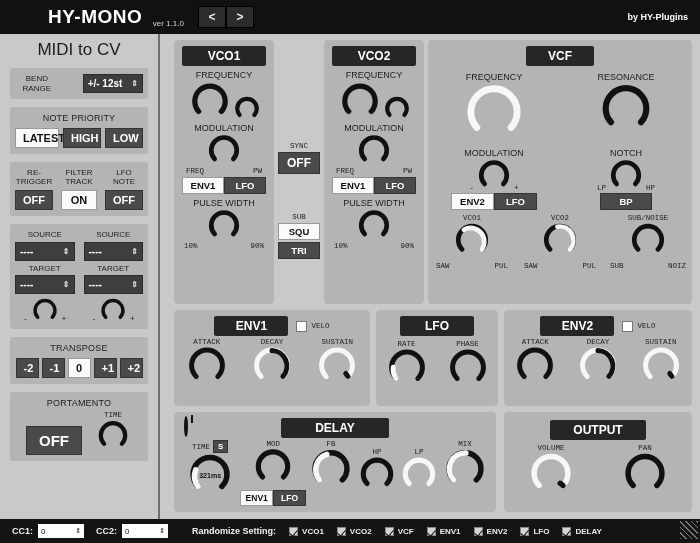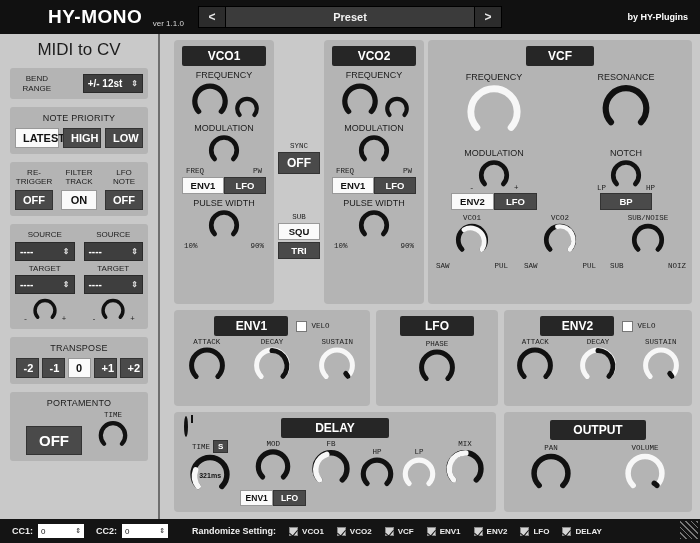--- a/index.html
+++ b/index.html
@@ -124,21 +124,20 @@
 
 <div id="app">
 
   <div class="header">
     <div>
       <span class="brand">HY-MONO</span>
       <span class="ver">ver 1.1.0</span>
     </div>
     <div class="preset-wrap">
       <div class="pbtn">&lt;</div>
-      <div class="pname">Preset</div>
       <div class="pbtn">&gt;</div>
     </div>
     <div class="by">by  HY-Plugins</div>
   </div>
 
   <div class="sidebar">
     <div class="side-title">MIDI to CV</div>
 
     <div class="panel">
       <div class="row" style="gap:16px;">
@@ -494,20 +493,29 @@
             </svg>
           </span>
         </div>
       </div>
     </div>
 
     <div class="mod" style="left:216px; top:276px; width:122px; height:96px;">
       <div class="hdr" style="margin:6px auto 0 auto; width:74px;">LFO</div>
       <div style="display:flex; justify-content:space-around; margin-top:4px;">
         <div style="text-align:center;">
+          <div class="cap-sm">RATE</div>
+          <span class="knob">
+            <svg width="48" height="40" viewBox="0 0 48 48">
+              <path d="M11 36.5 A18.5 18.5 0 1 1 37 36.5" fill="none" stroke="#111" stroke-width="6" stroke-linecap="round"></path>
+              <path d="M11 36.5 A18.5 18.5 0 0 1 7.5 23" fill="none" stroke="#f7f7f7" stroke-width="6" stroke-linecap="round"></path>
+            </svg>
+          </span>
+        </div>
+        <div style="text-align:center;">
           <div class="cap-sm">PHASE</div>
           <span class="knob">
             <svg width="48" height="40" viewBox="0 0 48 48">
               <path d="M11 36.5 A18.5 18.5 0 1 1 37 36.5" fill="none" stroke="#111" stroke-width="6" stroke-linecap="round"></path>
             </svg>
           </span>
         </div>
       </div>
     </div>
 
@@ -621,33 +629,33 @@
             </svg>
           </span>
         </div>
       </div>
     </div>
 
     <div class="mod" style="left:344px; top:378px; width:188px; height:100px;">
       <div class="hdr" style="margin:8px auto 0 auto; width:96px;">OUTPUT</div>
       <div style="display:flex; justify-content:space-around; margin-top:4px;">
         <div style="text-align:center;">
-          <div class="cap-sm">PAN</div>
-          <span class="knob">
-            <svg width="52" height="44" viewBox="0 0 52 52">
-              <path d="M12 39.5 A20 20 0 1 1 40 39.5" fill="none" stroke="#111" stroke-width="6.5" stroke-linecap="round"></path>
-            </svg>
-          </span>
-        </div>
-        <div style="text-align:center;">
           <div class="cap-sm">VOLUME</div>
           <span class="knob">
             <svg width="52" height="44" viewBox="0 0 52 52">
               <path d="M12 39.5 A20 20 0 1 1 40 39.5" fill="none" stroke="#f7f7f7" stroke-width="6.5" stroke-linecap="round"></path>
               <path d="M37 37 A20 20 0 0 1 40 39.5" fill="none" stroke="#111" stroke-width="6.5" stroke-linecap="round"></path>
+            </svg>
+          </span>
+        </div>
+        <div style="text-align:center;">
+          <div class="cap-sm">PAN</div>
+          <span class="knob">
+            <svg width="52" height="44" viewBox="0 0 52 52">
+              <path d="M12 39.5 A20 20 0 1 1 40 39.5" fill="none" stroke="#111" stroke-width="6.5" stroke-linecap="round"></path>
             </svg>
           </span>
         </div>
       </div>
     </div>
 
   </div>
 
   <div class="footer">
     <span class="cc-lbl">CC1:</span>

